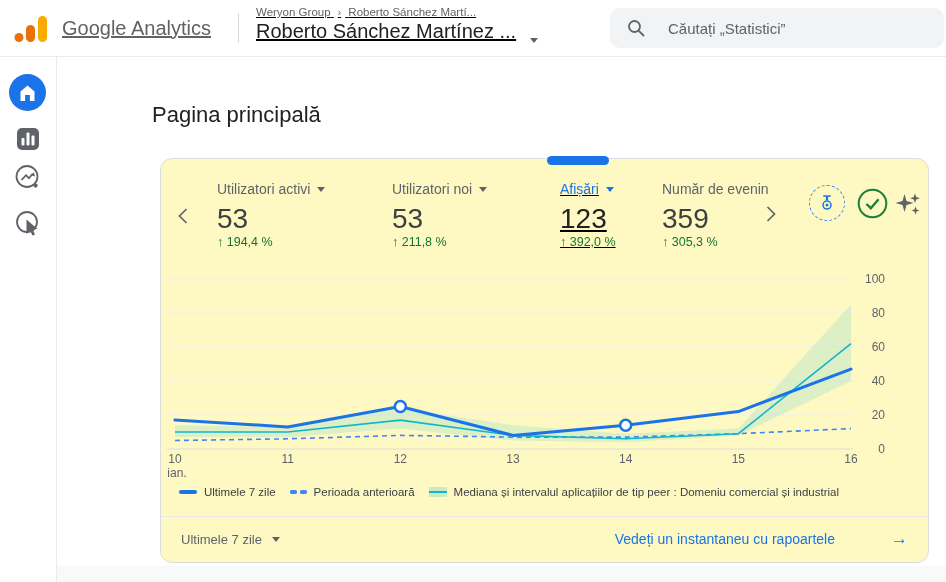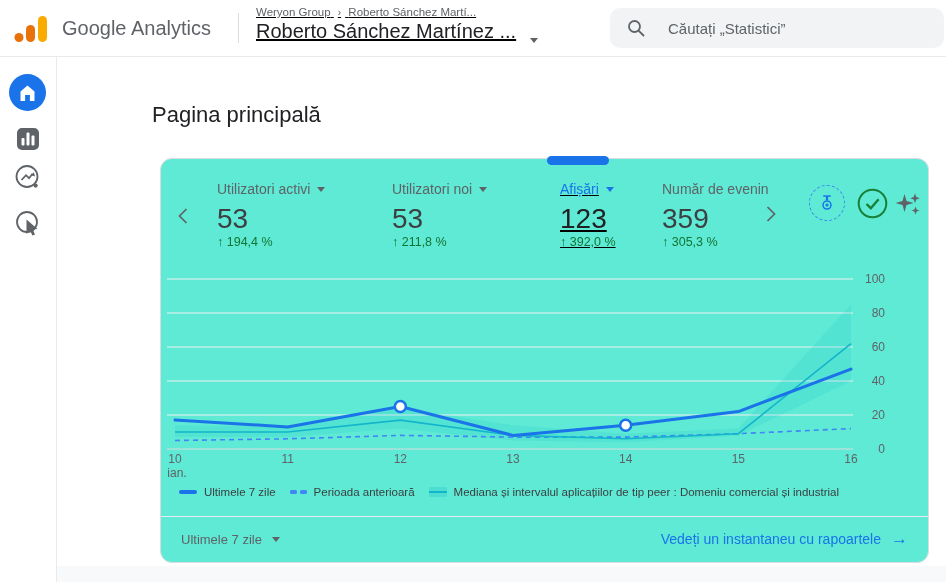--- a/index.html
+++ b/index.html
@@ -3,21 +3,21 @@
 <meta charset="utf-8">
 <style>
   html,body{margin:0;padding:0;width:946px;height:582px;overflow:hidden;
     font-family:"Liberation Sans",sans-serif;background:#fff;}
   .page{position:relative;width:946px;height:582px;}
 
   
   .header{position:absolute;left:0;top:0;width:946px;height:56px;background:#fff;
     border-bottom:1px solid #e8eaed;z-index:5;}
   .logo{position:absolute;left:12px;top:13px;display:flex;align-items:center;gap:10px;cursor:pointer;}
-  .product-name{font-size:20px;color:#5f6368;}
+  .product-name{font-size:20px;color:#5f6368;text-decoration:underline;}
   .header-divider{position:absolute;left:238px;top:13px;width:1px;height:30px;background:#dadce0;}
   .account-block{position:absolute;left:256px;top:6px;text-decoration:underline;}
   .breadcrumb{font-size:11.5px;color:#5f6368;white-space:nowrap;cursor:pointer;}
   .breadcrumb .sep{padding:0 4px;font-size:10px;}
   .account-selector{font-size:20px;color:#202124;margin-top:2px;white-space:nowrap;cursor:pointer;display:flex;align-items:flex-end;}
   .caret{display:inline-block;width:0;height:0;border-left:4.5px solid transparent;
     border-right:4.5px solid transparent;border-top:5.5px solid currentColor;margin-left:8px;}
   .account-selector .caret{margin-left:14px;color:#5f6368;}
   .searchbox{position:absolute;left:610px;top:8px;right:2px;height:40px;background:#f1f3f4;
     border-radius:10px;display:flex;align-items:center;padding-left:16px;}
@@ -32,21 +32,21 @@
   .nav-home{left:9px;top:18px;}
   .nav-reports{left:16px;top:71px;}
   .nav-explore{left:13px;top:107px;}
   .nav-ads{left:14px;top:153px;}
 
   
   .page-title{position:absolute;left:152px;top:102px;font-size:22px;font-weight:400;color:#202124;margin:0;}
   .bottom-strip{position:absolute;left:57px;top:566px;width:889px;height:16px;background:#f8f9fa;}
 
   
-  .card{position:absolute;left:160px;top:158px;width:767px;height:403px;background:#5eead4;
+  .card{position:absolute;left:160px;top:158px;width:767px;height:403px;background:#fef9c3;
     border:1px solid #dadce0;border-radius:12px;}
   .tab-indicator{position:absolute;left:386px;top:-3px;width:62px;height:9px;background:#1a73e8;border-radius:5px;}
   .chev{position:absolute;line-height:0;cursor:pointer;}
   .chev-left{left:16px;top:48px;}
   .chev-right{left:604px;top:46px;}
   .metric{position:absolute;top:22px;width:160px;}
   .m1{left:56px;} .m2{left:231px;} .m3{left:399px;text-decoration:underline;} .m4{left:501px;width:118px;overflow:hidden;}
   .metric-label{font-size:14px;color:#5f6368;display:flex;align-items:center;cursor:pointer;white-space:nowrap;}
   .metric.selected .metric-label{color:#1a73e8;}
   .metric-label .caret{margin-left:7px;}
@@ -70,21 +70,21 @@
   .sw-dash{display:flex;gap:3px;}
   .sw-dash i{display:block;width:7px;height:3.2px;background:#4285f4;border-radius:1.5px;}
   .sw-band{width:18px;height:10px;background:rgba(18,181,203,.22);display:flex;align-items:center;}
   .sw-band i{display:block;width:18px;height:2.4px;background:#12b5cb;}
 
   
   .card-footer{position:absolute;left:0;top:357px;width:767px;height:45px;border-top:1px solid #e8eaed;
     display:flex;align-items:center;justify-content:space-between;padding:0 20px;box-sizing:border-box;}
   .range-select{font-size:13px;color:#5f6368;display:flex;align-items:center;cursor:pointer;}
   .range-select .caret{margin-left:10px;}
-  .snapshot-link{font-size:14px;color:#1a73e8;display:flex;align-items:center;cursor:pointer;}
+  .snapshot-link{font-size:14px;color:#1a73e8;display:flex;align-items:center;cursor:pointer;gap:46px;}
   .snapshot-link .arrow{font-size:17px;margin-left:10px;}
 </style>
 </head>
 <body>
 
 <div class="page">
 
   <header class="header">
     <div class="logo">
       <svg width="40" height="30" viewBox="0 0 40 30">

